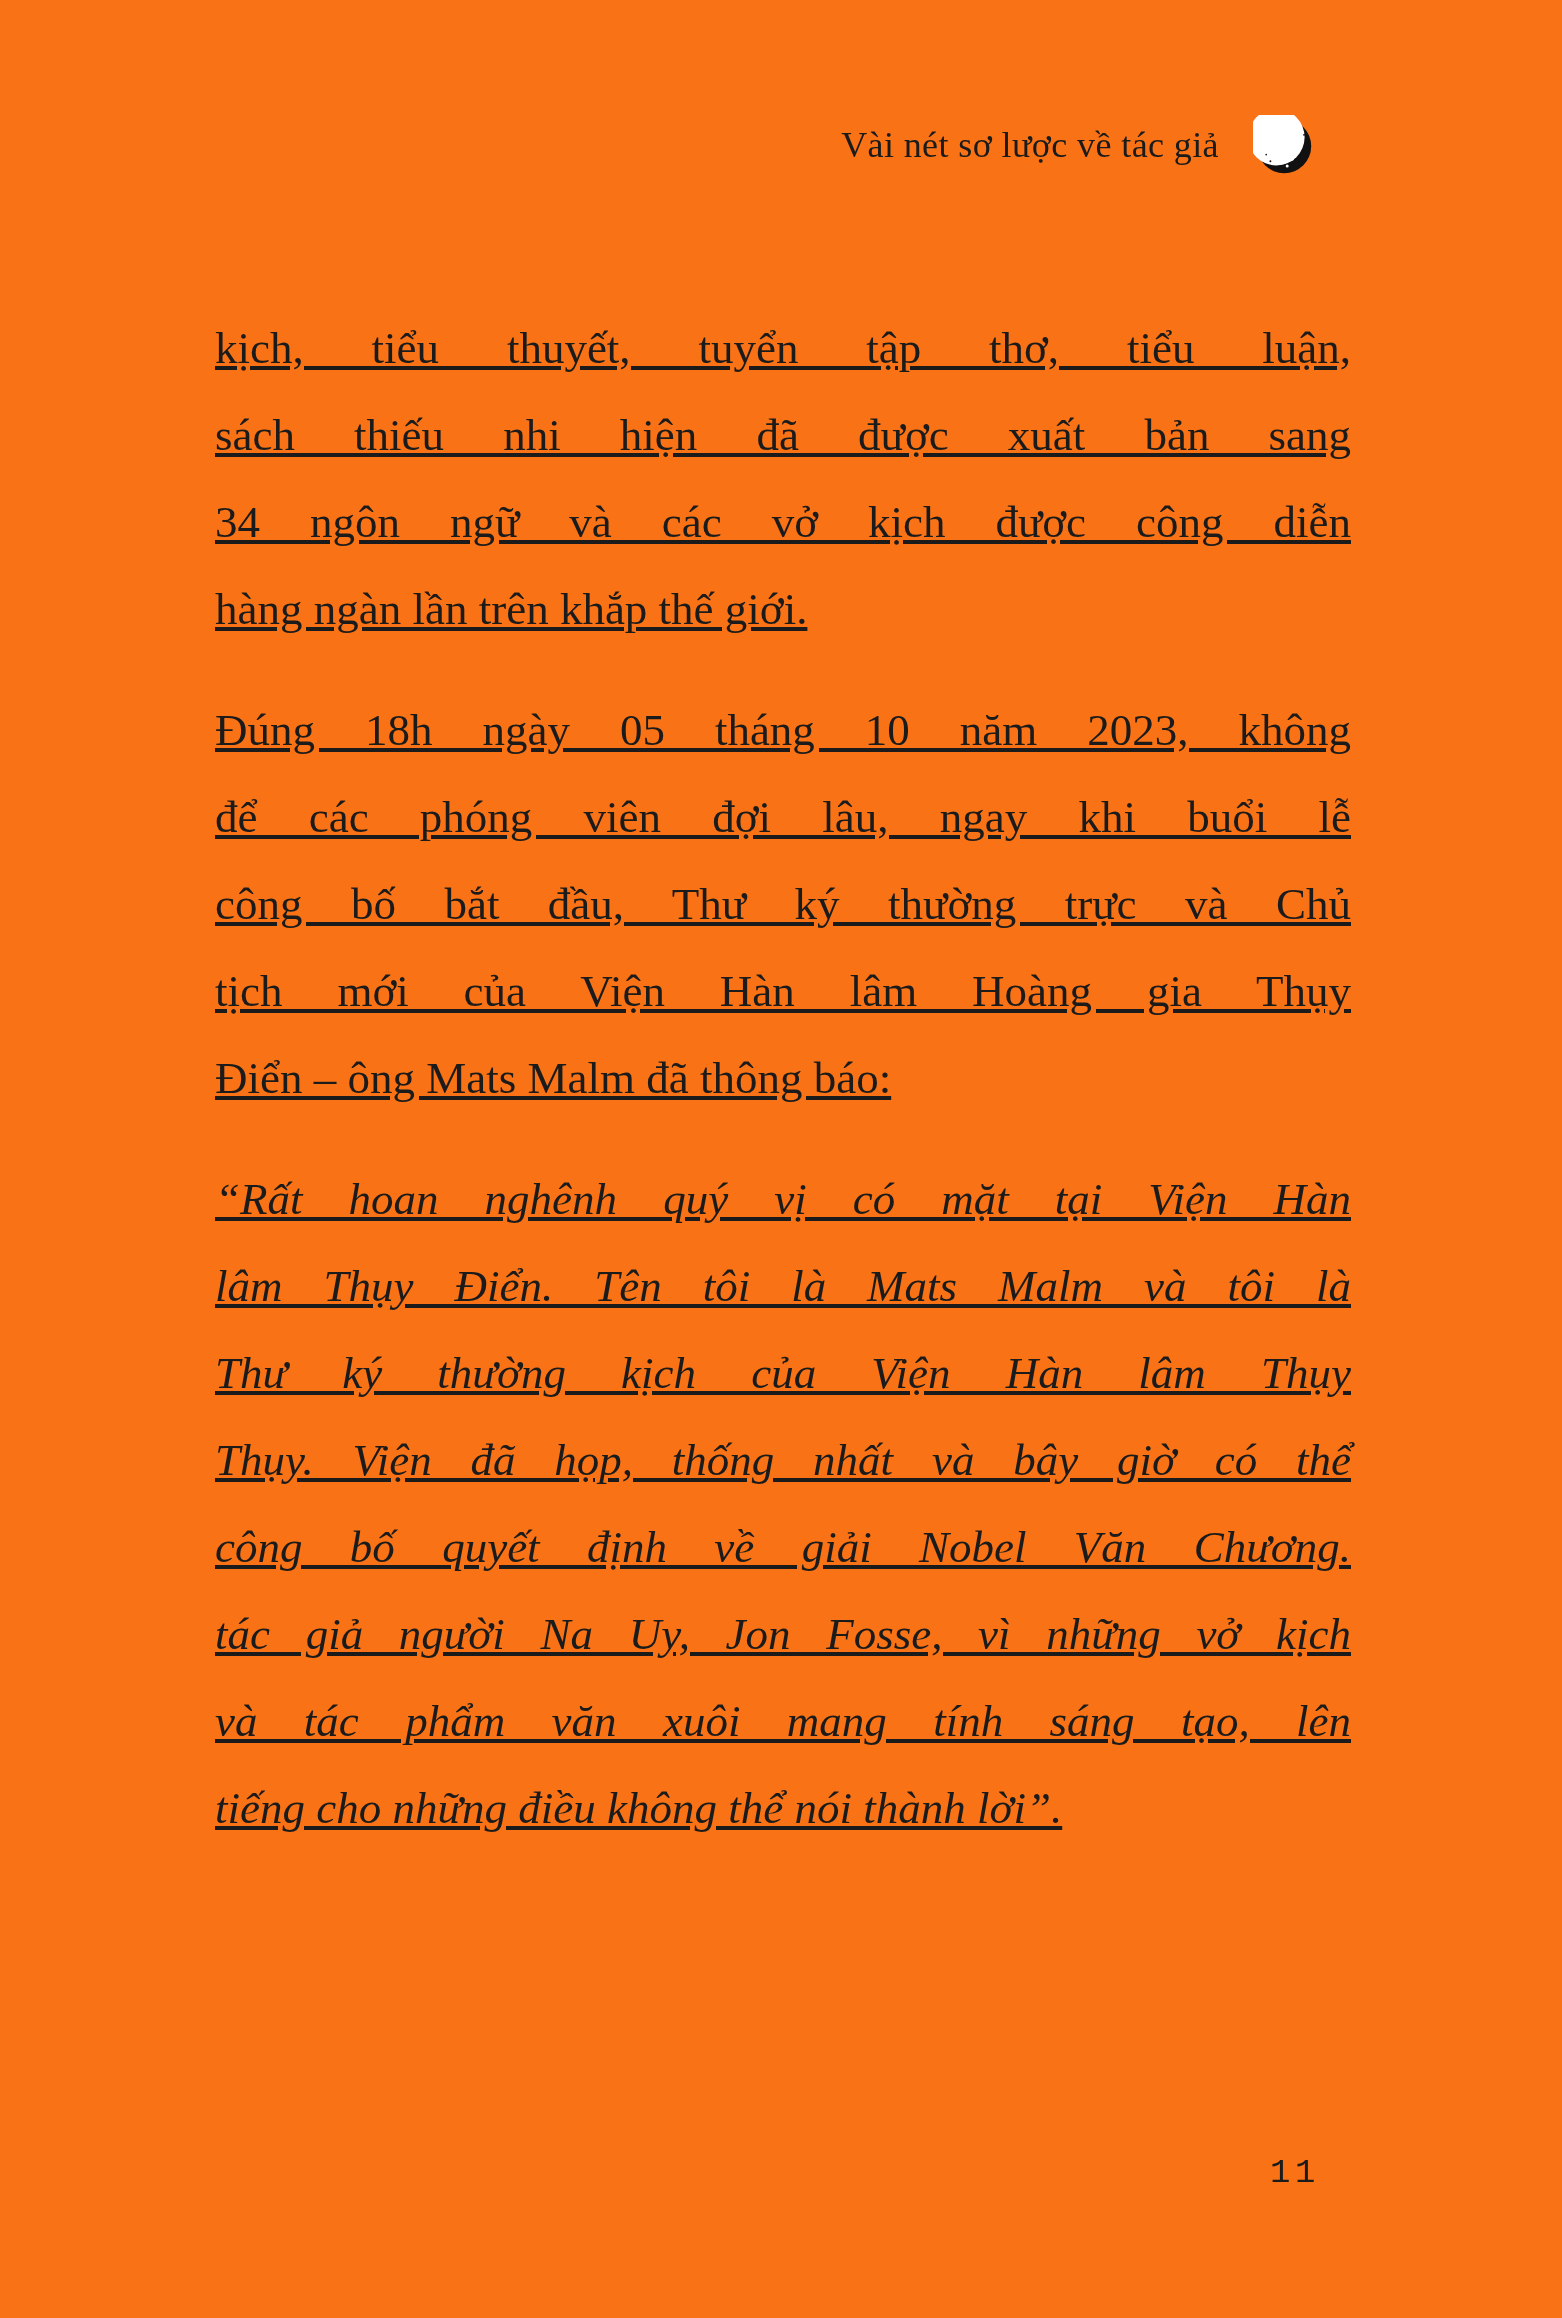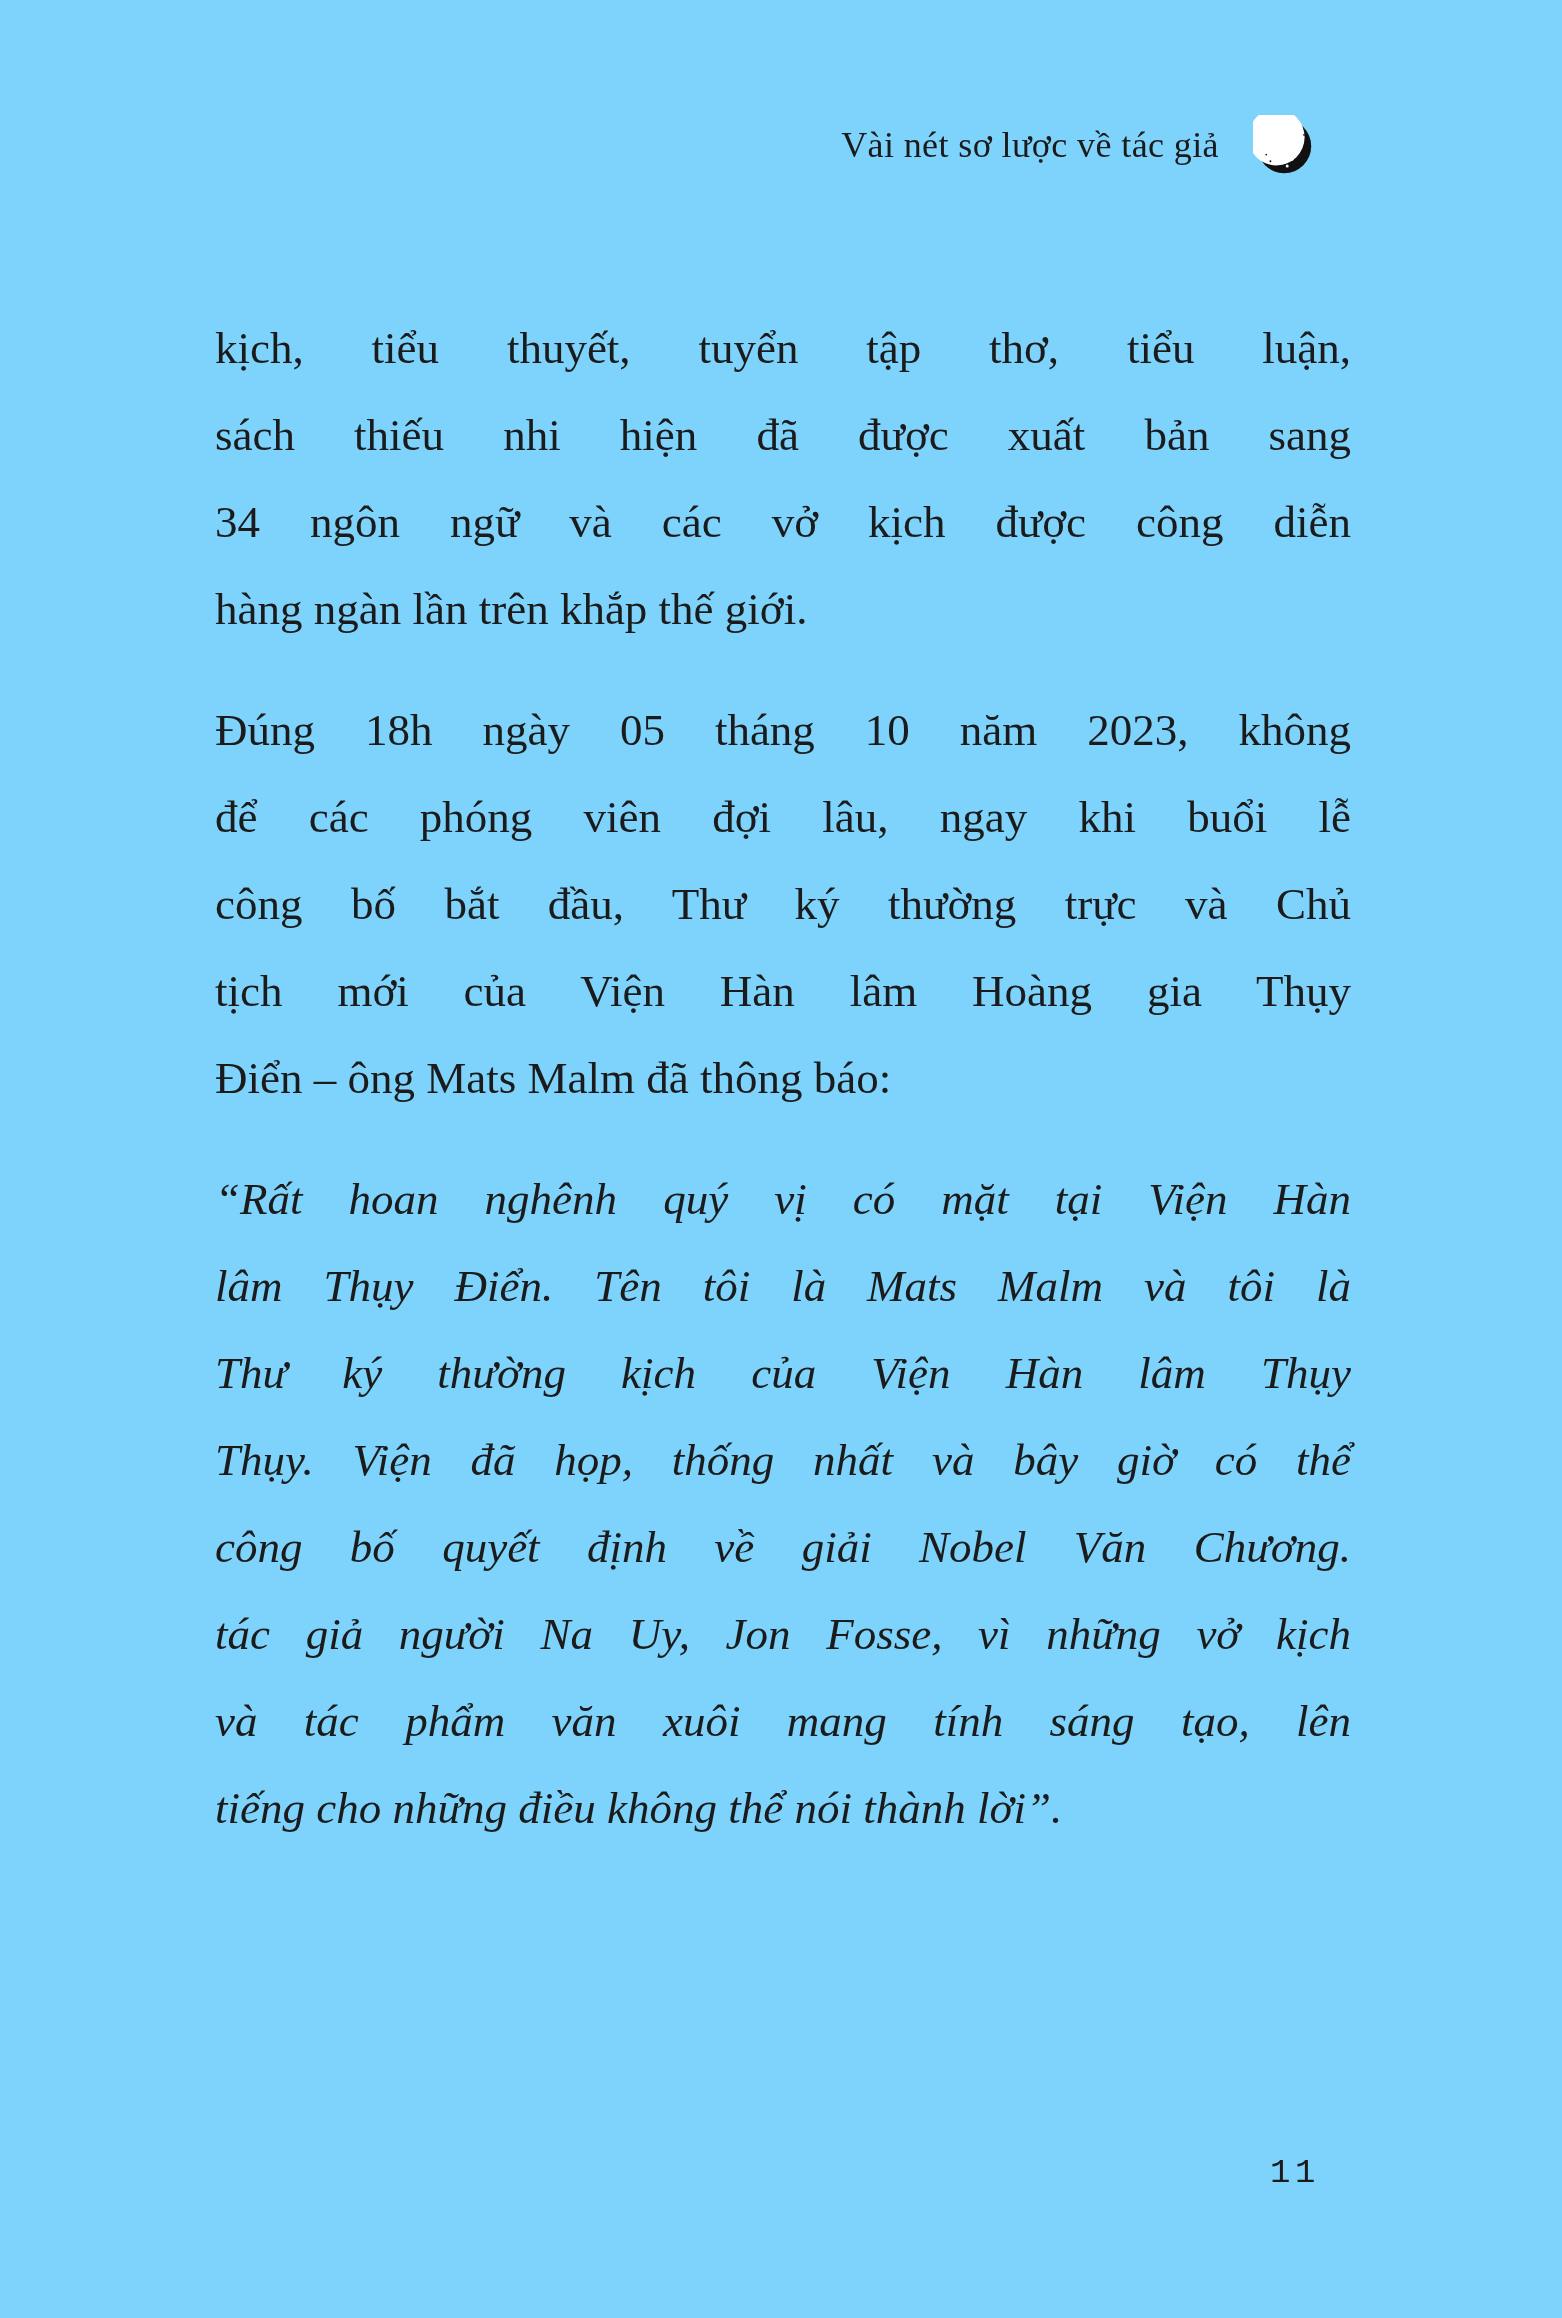--- a/index.html
+++ b/index.html
@@ -35,20 +35,21 @@
   }
 
   
   .body-text {
     position: absolute;
     left: 215px;
     top: 305px;
     width: 1136px;
     font-size: 45px;
     line-height: 87px;
+    text-decoration: underline;
   }
   .para { margin: 0 0 34px 0; }
   .para.italic { font-style: italic; }
   .line {
     text-align: justify;
     text-align-last: justify;
     white-space: normal;
   }
   .line.last { text-align-last: left; }
 
@@ -58,21 +59,21 @@
     left: 1270px;
     top: 2154px;
     font-size: 34px;
     font-family: Liberation Mono, monospace;
     letter-spacing: 4.6px;
   }
 </style>
 </head>
 <body>
 
-<div class="page" style="background: #7dd3fc; color: rgb(27, 27, 27);">
+<div class="page" style="background: #f97316; color: rgb(27, 27, 27);">
 
   <div class="header">
     <span class="header-title">Vài nét sơ lược về tác giả</span>
     <svg class="moon" viewBox="0 0 100 100" aria-hidden="true">
 
       <circle cx="52" cy="52" r="45" fill="#111"></circle>
       <circle cx="39" cy="37" r="47" fill="#ffffff"></circle>
       <ellipse cx="47" cy="77" rx="10" ry="5.5" fill="#ffffff"></ellipse>
       <ellipse cx="64" cy="73" rx="4.5" ry="3.5" fill="#ffffff"></ellipse>
       <circle cx="33" cy="69" r="3" fill="#ffffff"></circle>

